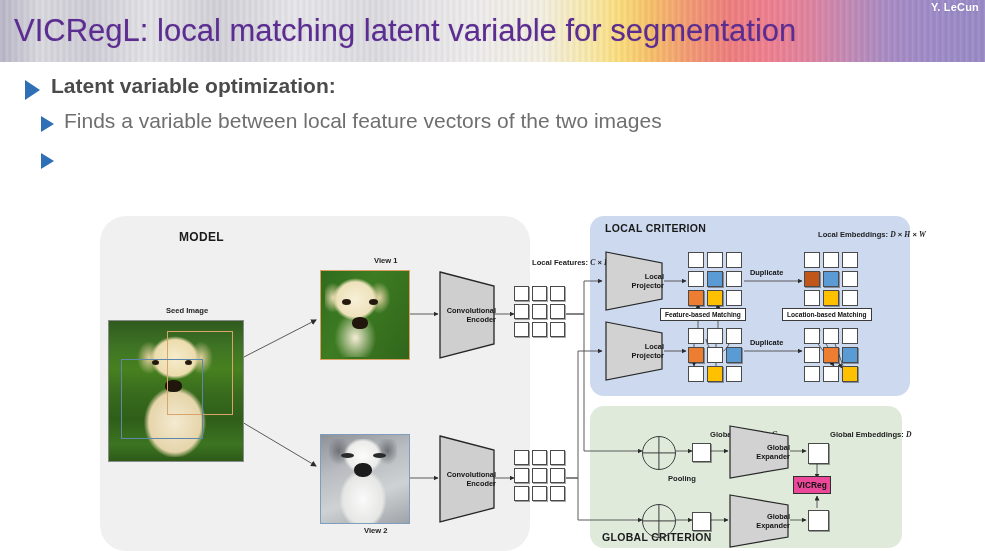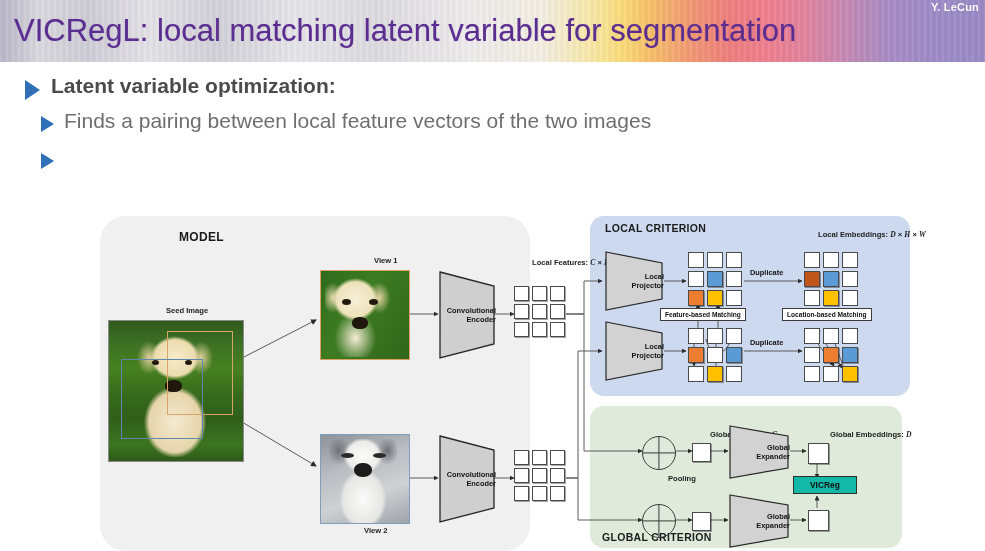--- a/index.html
+++ b/index.html
@@ -211,43 +211,43 @@
   }
 
   .circ{
     position:absolute;border:1.2px solid #3c3c3c;border-radius:50%;
     background:transparent;
   }
   .circ::before{content:"";position:absolute;left:50%;top:0;bottom:0;width:1.2px;background:#3c3c3c;transform:translateX(-50%);}
   .circ::after{content:"";position:absolute;top:50%;left:0;right:0;height:1.2px;background:#3c3c3c;transform:translateY(-50%);}
 
   .vicreg{
-    position:absolute;background:#14b8a6;border:1.2px solid #2e2e2e;
-    font-size:8.4px;font-weight:700;color:#111;padding:3px 16px;
+    position:absolute;background:#ec4899;border:1.2px solid #2e2e2e;
+    font-size:8.4px;font-weight:700;color:#111;padding:3px 3px;
   }
   #wires{position:absolute;left:0;top:0;width:830px;height:343px;pointer-events:none;}
 </style>
 </head>
 <body>
 
 <div id="slide-header">
   <div id="slide-title">VICRegL: local matching latent variable for segmentation</div>
   <div id="author-tag">Y. LeCun</div>
 </div>
 
 <div id="bullet-block">
 
   <div class="bullet-row r1">
     <div class="tri tri-l1"></div>
     <div class="lvl1-text">Latent variable optimization:</div>
   </div>
 
   <div class="bullet-row r2">
     <div class="tri tri-l2"></div>
-    <div class="lvl2-text">Finds a pairing between local feature vectors of the two images</div>
+    <div class="lvl2-text">Finds a variable between local feature vectors of the two images</div>
   </div>
 
   <div class="bullet-row r3">
     <div class="tri tri-l2"></div>
   </div>
 
 </div>
 
 <div id="figure">
 

